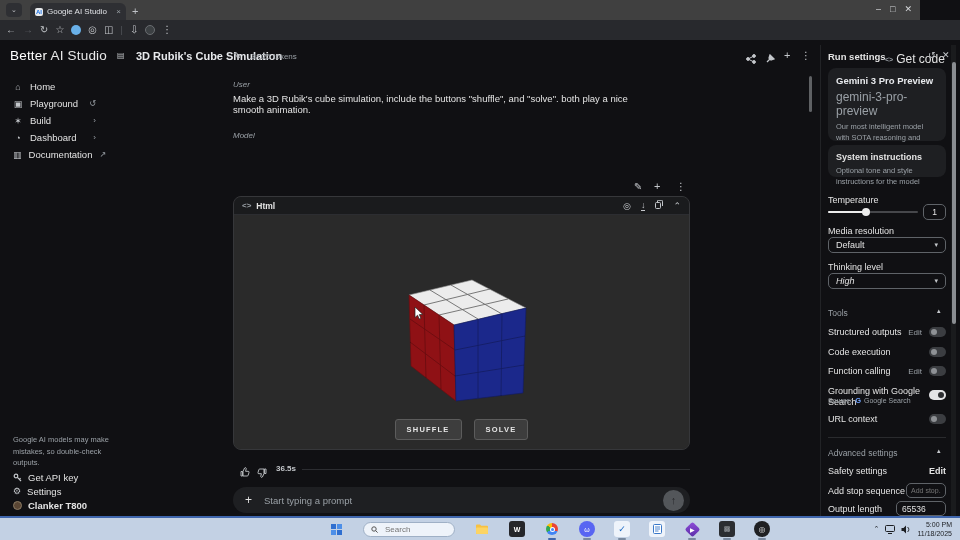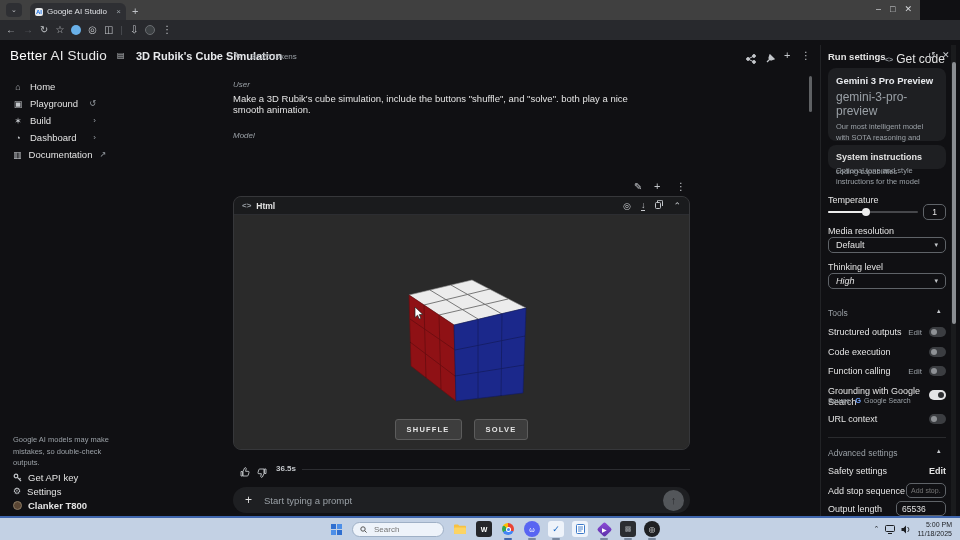--- a/index.html
+++ b/index.html
@@ -283,21 +283,21 @@
     </div>
     <span class="abs" style="left:107px;top:5px;color:#c4c7cb;font-size:9px;">↺</span>
     <span class="abs" style="left:121px;top:5px;color:#c4c7cb;font-size:9px;">✕</span>
 
     <div class="abs mcard" style="left:7px;top:23px;width:118px;height:73px;">
       <div class="mname">Gemini 3 Pro Preview</div>
       <div class="msub">gemini-3-pro-preview</div>
       <div class="mdesc">Our most intelligent model with SOTA reasoning and multimodal understanding, and powerful agentic and vibe coding capabilities</div>
     </div>
 
-    <div class="abs mcard" style="left:7px;top:100px;width:118px;height:24px;">
+    <div class="abs mcard" style="left:7px;top:100px;width:118px;height:32px;">
       <div class="sct">System instructions</div>
       <div class="scs">Optional tone and style instructions for the model</div>
     </div>
 
     <div class="abs rlab" style="left:7px;top:150px;">Temperature</div>
     <div class="abs slider-track" style="left:7px;top:166px;width:90px;"></div>
     <div class="abs slider-fill" style="left:7px;top:166px;width:38px;"></div>
     <div class="abs slider-thumb" style="left:41px;top:163px;"></div>
     <div class="abs valbox" style="left:102px;top:159px;width:23px;height:16px;">1</div>
 
@@ -362,21 +362,21 @@
       <div class="valbox" style="margin-left:auto;width:50px;height:15px;justify-content:flex-start;padding:0 5px;">65536</div>
     </div>
   </div>
 
   <div class="abs" style="left:951px;top:45px;width:5px;height:471px;background:#1a1b1d;"></div>
   <div class="abs scroll-thumb" style="left:951.5px;top:62px;width:4px;height:262px;background:#8a8d91;"></div>
 
   <div class="abs" style="left:0;top:516px;width:960px;height:2px;background:#3f66ad;"></div>
 
   <div class="abs taskbar">
-    <div style="display:flex;align-items:center;gap:8px;margin-left:328px;">
+    <div style="display:flex;align-items:center;gap:19px;margin-left:328px;">
       <span class="tb-ic">
         <svg width="11" height="11" viewBox="0 0 11 11">
             <rect x="0" y="0" width="5" height="5" fill="#2f6fd0"></rect>
             <rect x="6" y="0" width="5" height="5" fill="#4d8fe8"></rect>
             <rect x="0" y="6" width="5" height="5" fill="#4d8fe8"></rect>
             <rect x="6" y="6" width="5" height="5" fill="#2f6fd0"></rect>
           </svg>
       </span>
       <div class="tb-search">
         <svg width="7" height="7" viewBox="0 0 7 7">

